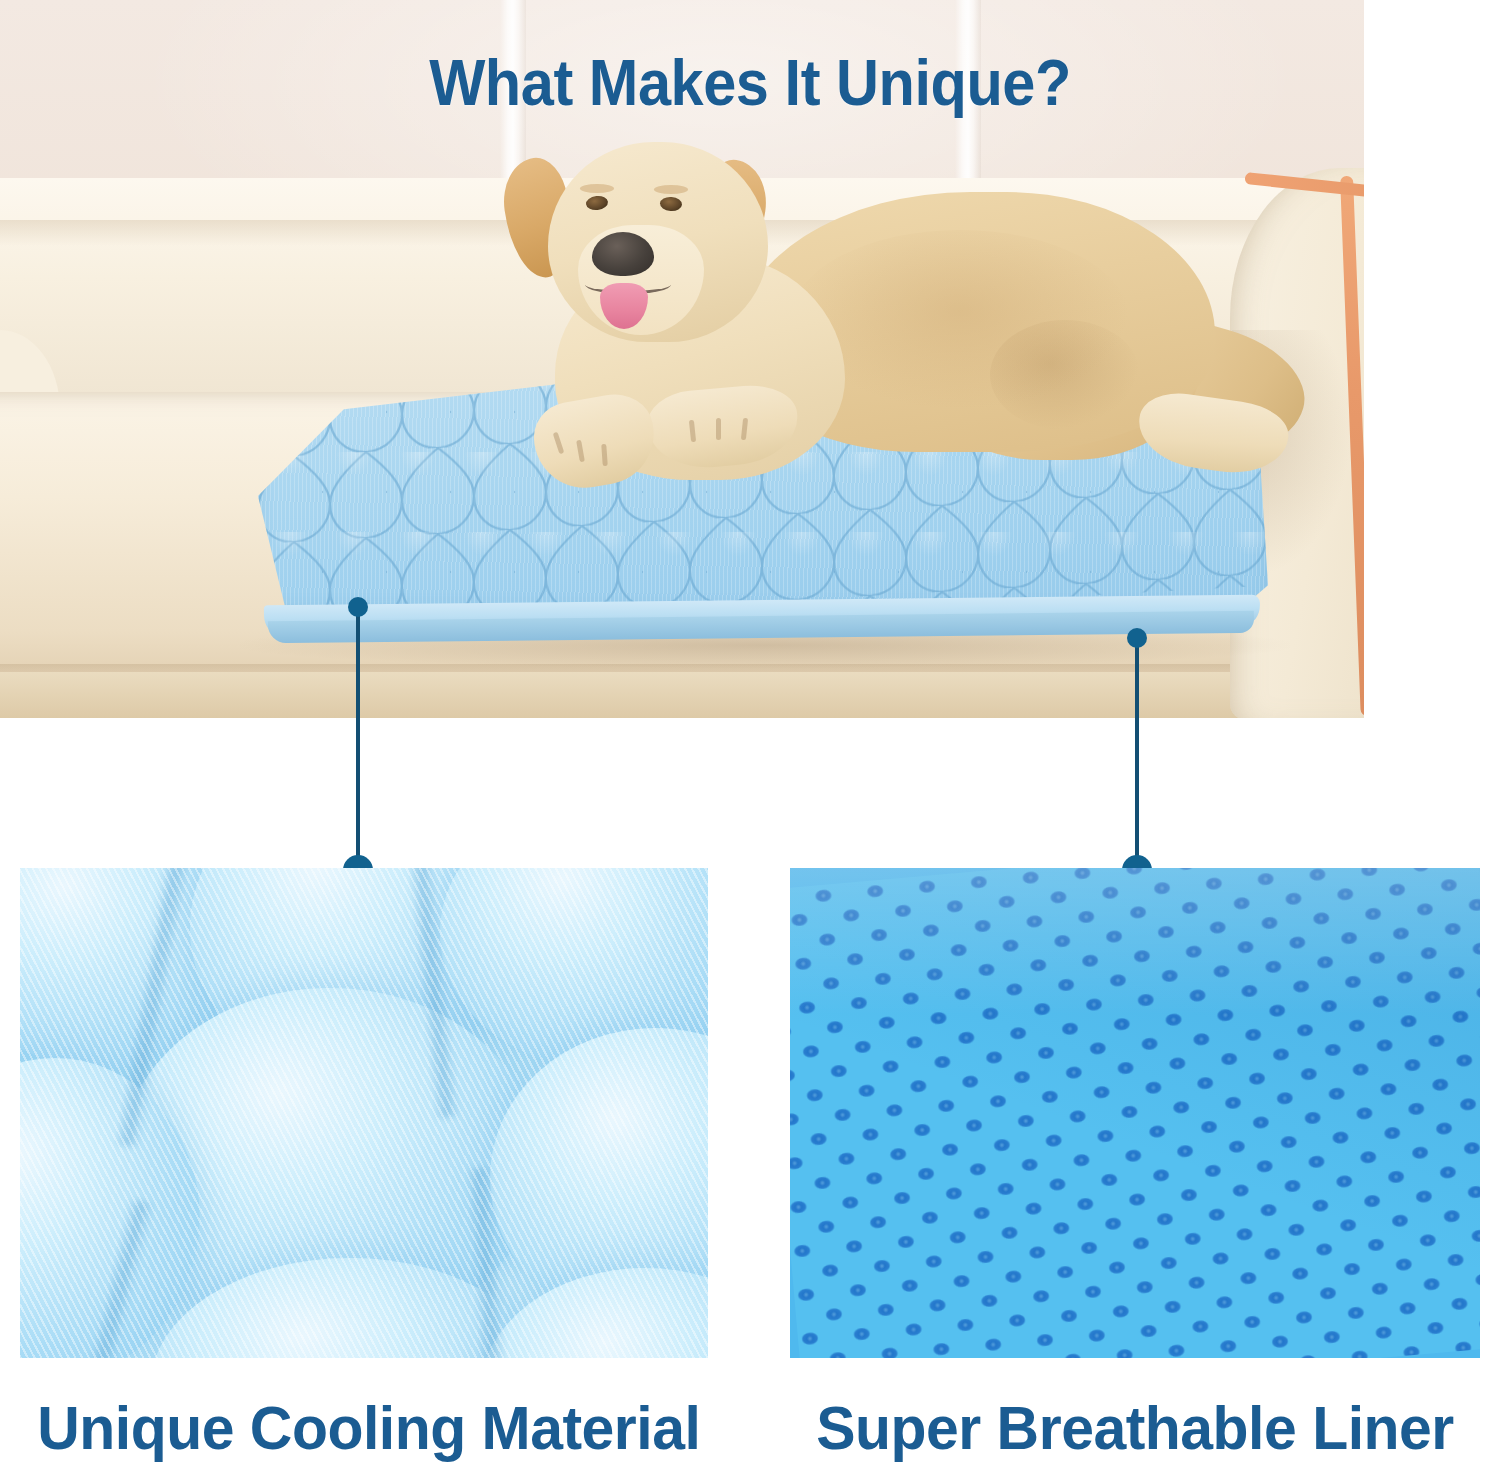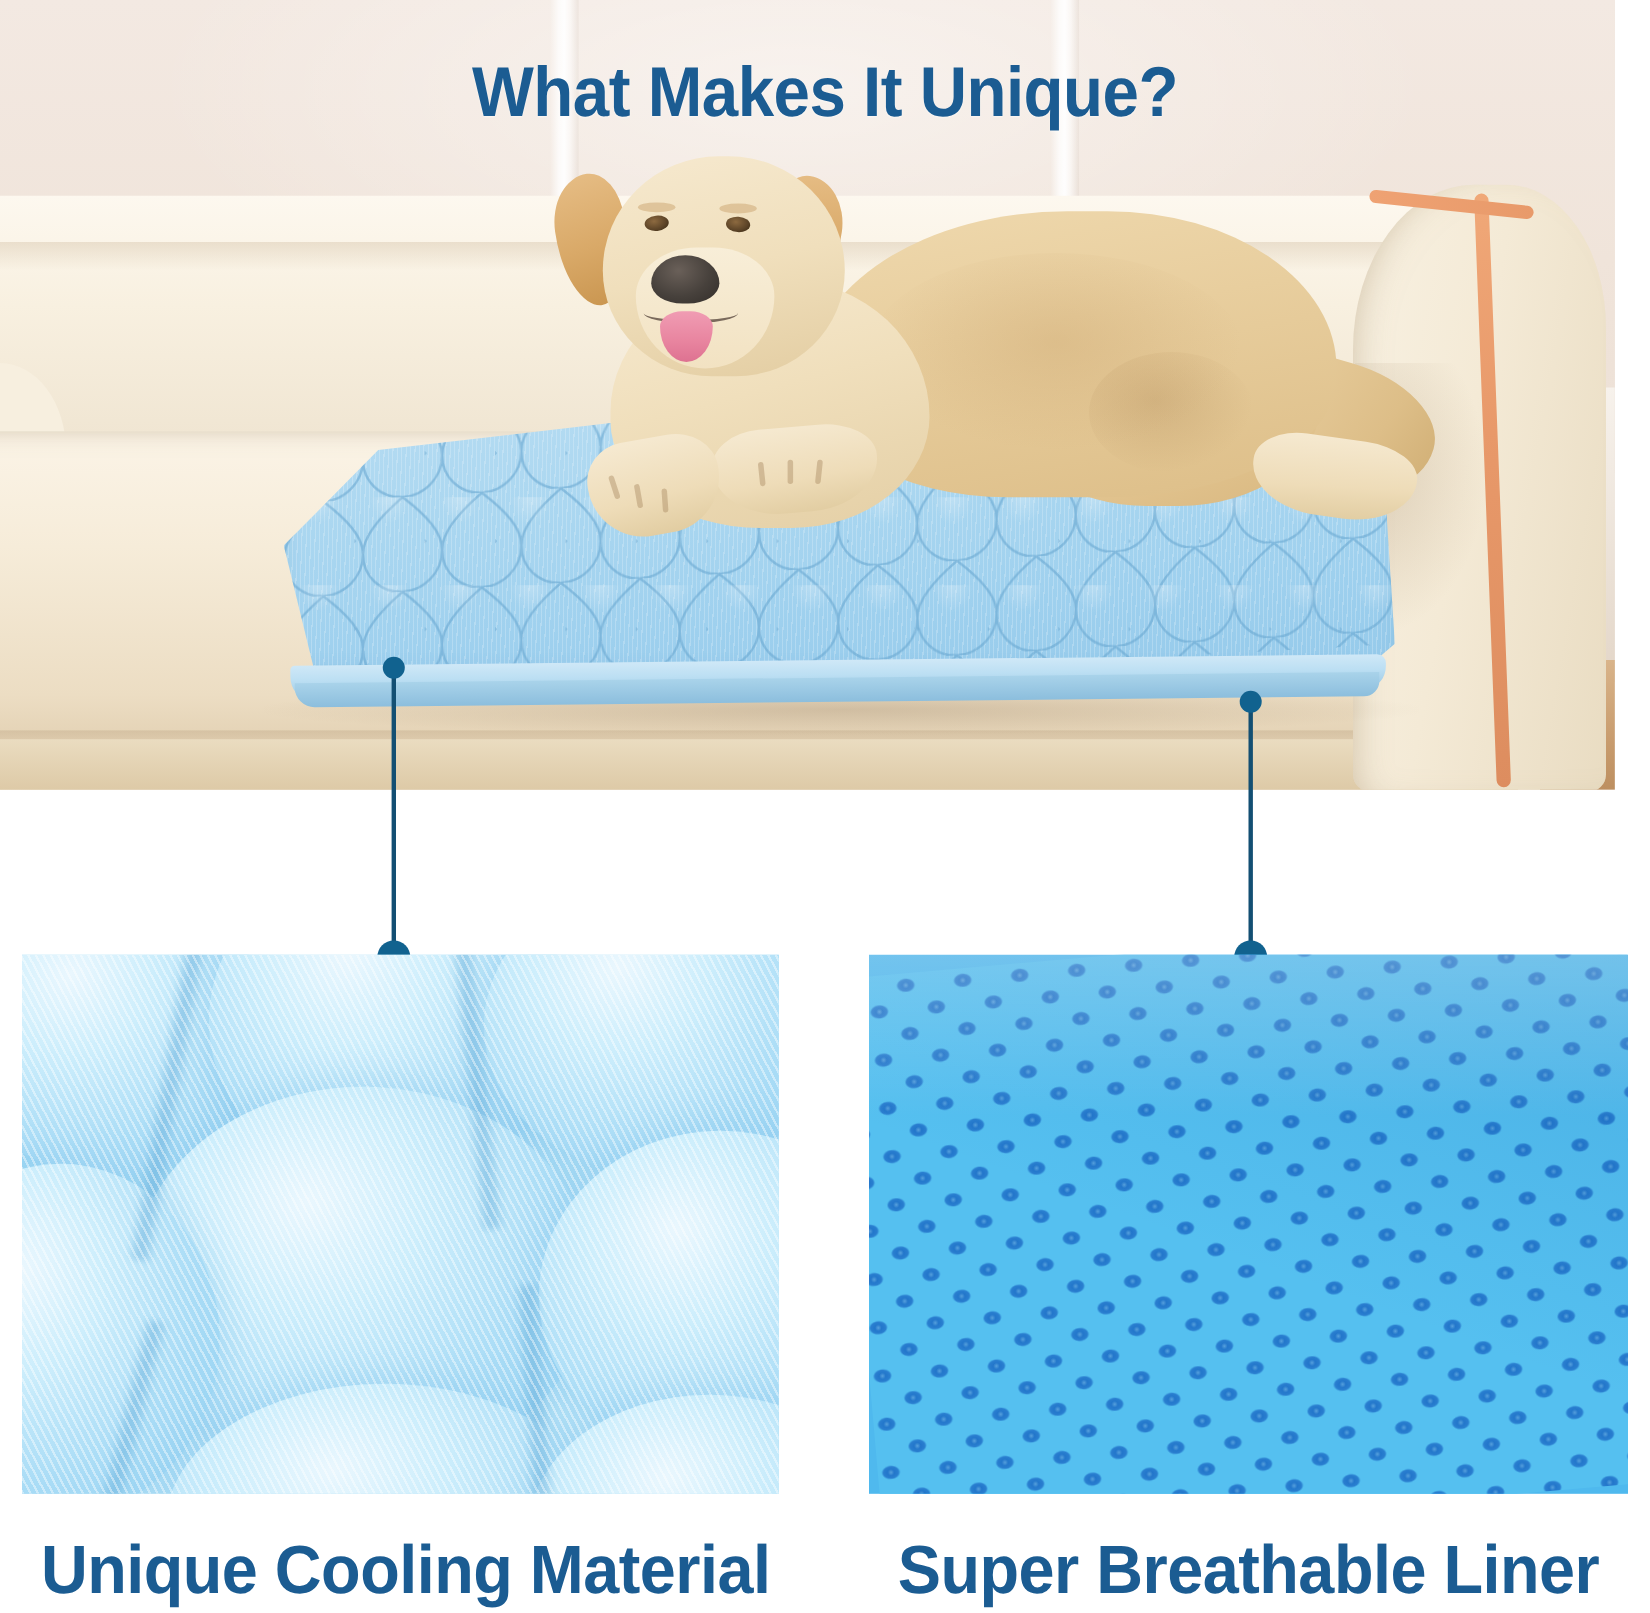--- a/index.html
+++ b/index.html
@@ -18,21 +18,21 @@
     height: 1466px;
     background: #ffffff;
     overflow: hidden;
   }
 
   
   .hero {
     position: absolute;
     left: 0;
     top: 0;
-    width: 1468px;
+    width: 1364px;
     height: 718px;
     overflow: hidden;
     background: #efe4da;
   }
   
   .wall {
     position: absolute;
     left: 0; top: 0;
     width: 1500px; height: 430px;
     background:

